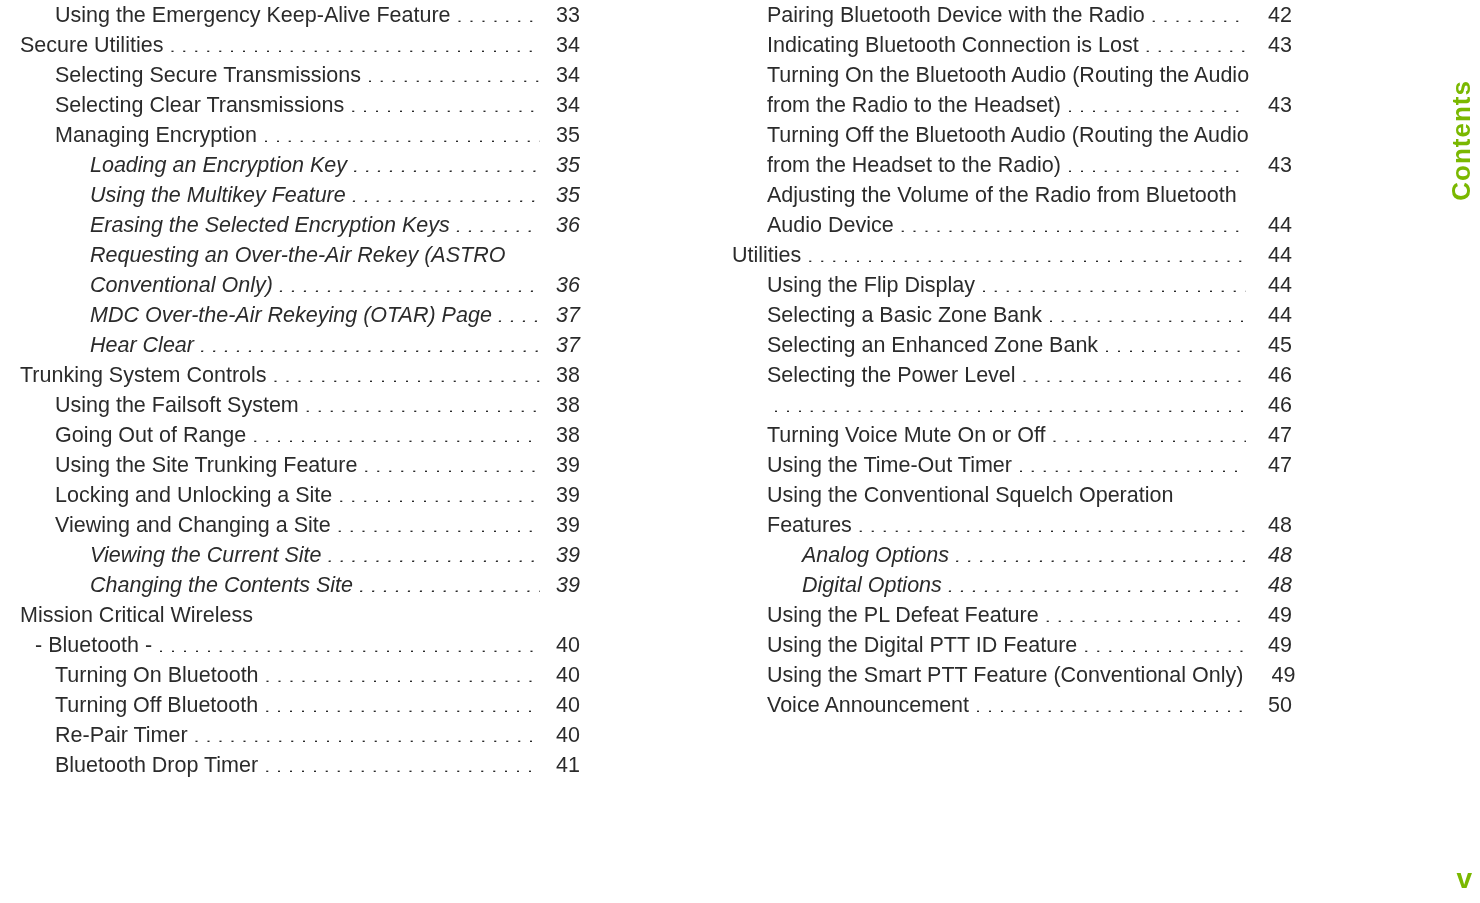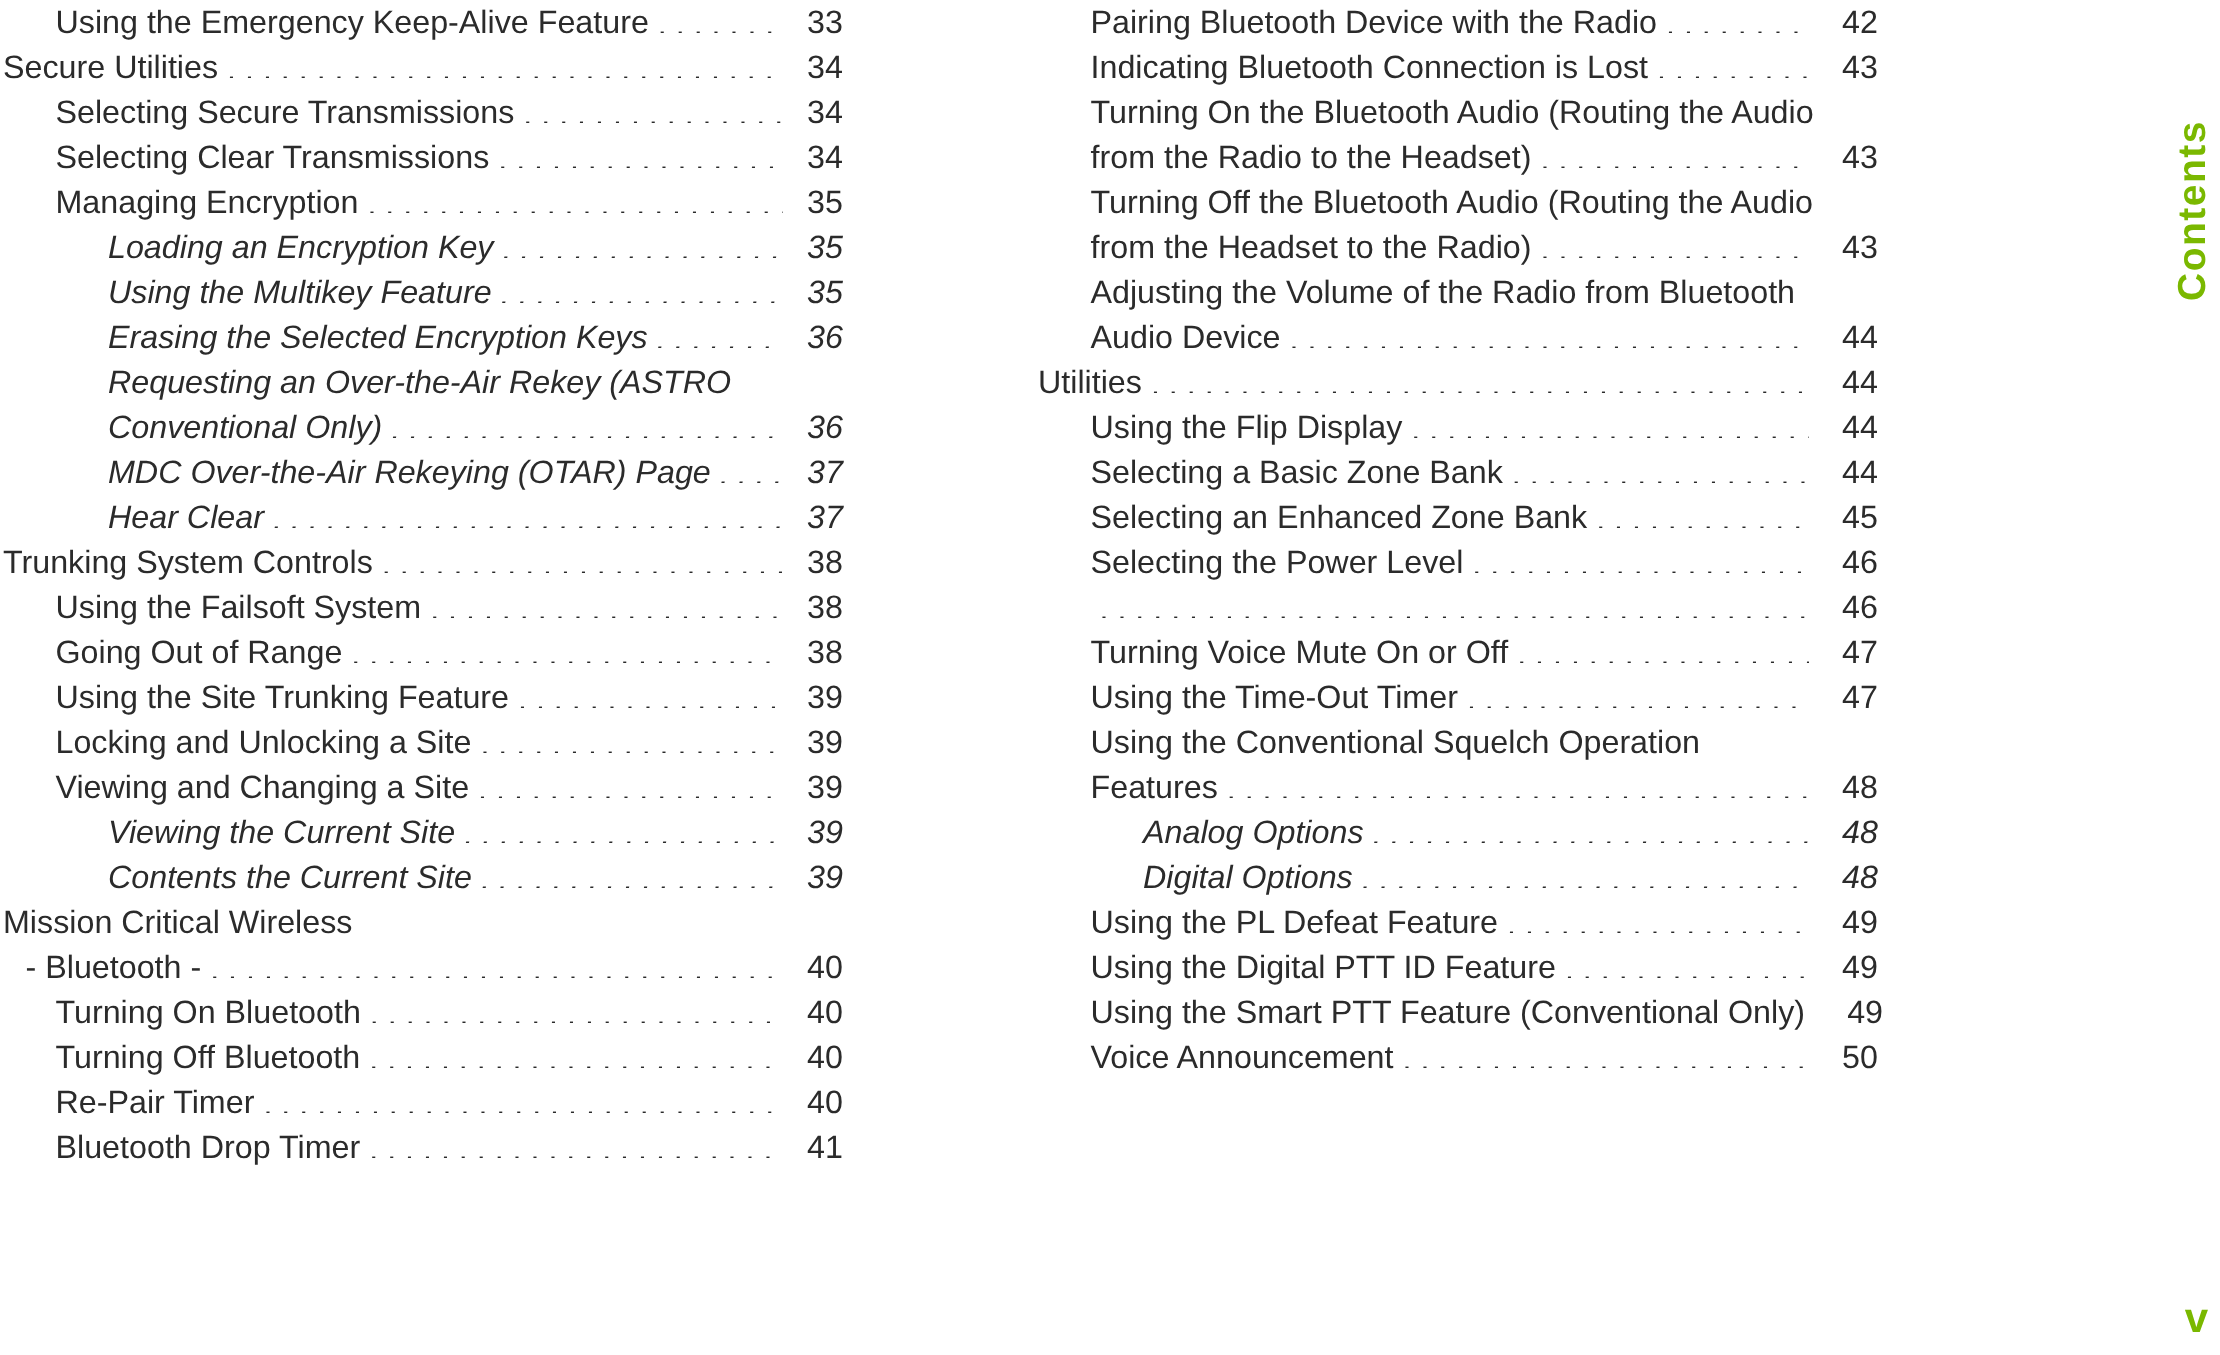--- a/index.html
+++ b/index.html
@@ -21,21 +21,21 @@
   .columns {
     display: flex;
     flex-direction: row;
     padding: 0 0 0 0;
   }
   .col {
     width: 640px;
     padding-top: 0;
   }
   .col.left {
-    margin-left: 2px;
+    margin-left: 20px;
   }
   .col.right {
     margin-left: 50px;
   }
   .toc-line {
     display: flex;
     align-items: baseline;
     font-size: 21.5px;
     line-height: 30px;
     white-space: nowrap;
@@ -96,20 +96,21 @@
     bottom: 8px;
     font-size: 28px;
     font-weight: 700;
     color: #7ab800;
   }
   .col-inner {
     width: 560px;
   }
   .col.right .col-inner {
     width: 560px;
+    margin-left: 22px;
   }
   .col.right .toc-page {
     padding-left: 6px;
     text-align: right;
   }
 </style>
 </head>
 <body>
 
 <div class="page">
@@ -238,21 +239,21 @@
             <span class="toc-page">39</span>
           </div>
           <div class="toc-line lvl2">
             <span class="toc-title">Viewing the Current Site</span>
             <span>&nbsp;</span>
             <span class="toc-leader"></span>
             <span>&nbsp;</span>
             <span class="toc-page">39</span>
           </div>
           <div class="toc-line lvl2">
-            <span class="toc-title">Contents the Current Site</span>
+            <span class="toc-title">Changing the Contents Site</span>
             <span>&nbsp;</span>
             <span class="toc-leader"></span>
             <span>&nbsp;</span>
             <span class="toc-page">39</span>
           </div>
           <div class="wrap-line lvl0"><span class="toc-title">Mission Critical Wireless</span></div>
           <div class="toc-line lvl0" style="padding-left: 15px;">
             <span class="toc-title"> - Bluetooth -</span>
             <span>&nbsp;</span>
             <span class="toc-leader"></span>

